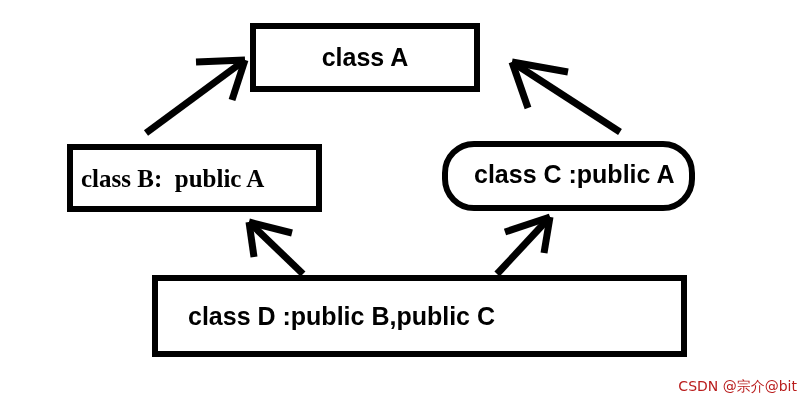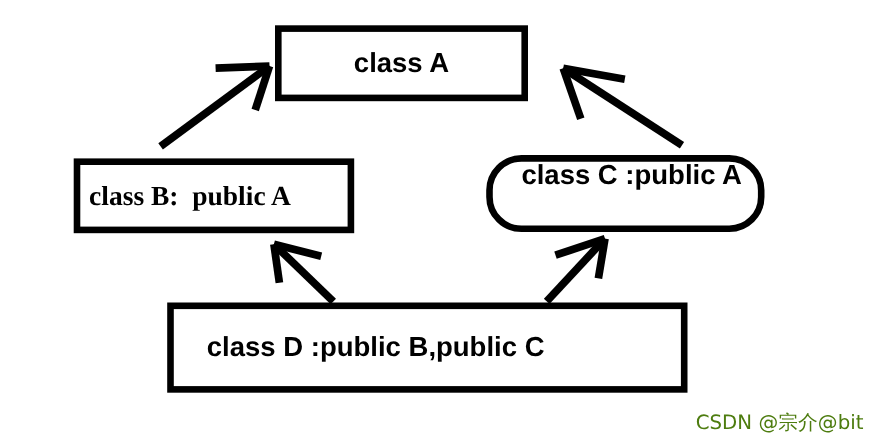--- a/index.html
+++ b/index.html
@@ -47,29 +47,29 @@
     font-family: Liberation Serif, serif;
   }
   #box-b .node-label { font-size: 25px; }
   #box-c {
     left: 442px;
     top: 141px;
     width: 253px;
     height: 70px;
     justify-content: flex-start;
     padding-left: 26px;
-    align-items: flex-start;
+    align-items: center;
     padding-bottom: 4px;
     border-radius: 32px;
   }
   #box-c .node-label { font-size: 25px; }
   #box-d {
     left: 152px;
     top: 275px;
-    width: 473px;
+    width: 535px;
     height: 82px;
     justify-content: flex-start;
     padding-left: 30px;
   }
   #box-d .node-label { font-size: 25px; }
 
   #arrow-layer {
     position: absolute;
     left: 0;
     top: 0;
@@ -85,24 +85,24 @@
   }
   .arrow-barb {
     stroke: #000000;
     stroke-width: 7;
     stroke-linecap: butt;
     fill: none;
   }
 
   #watermark {
     position: absolute;
-    right: 22px;
+    right: 10px;
     bottom: 8px;
-    font-size: 18px;
-    color: #4d7c0f;
+    font-size: 14px;
+    color: #b91c1c;
     font-family: "DejaVu Sans", sans-serif;
     white-space: pre;
   }
 </style>
 </head>
 <body>
 
 <div id="canvas">
 
   <div class="node-box" id="box-a">

